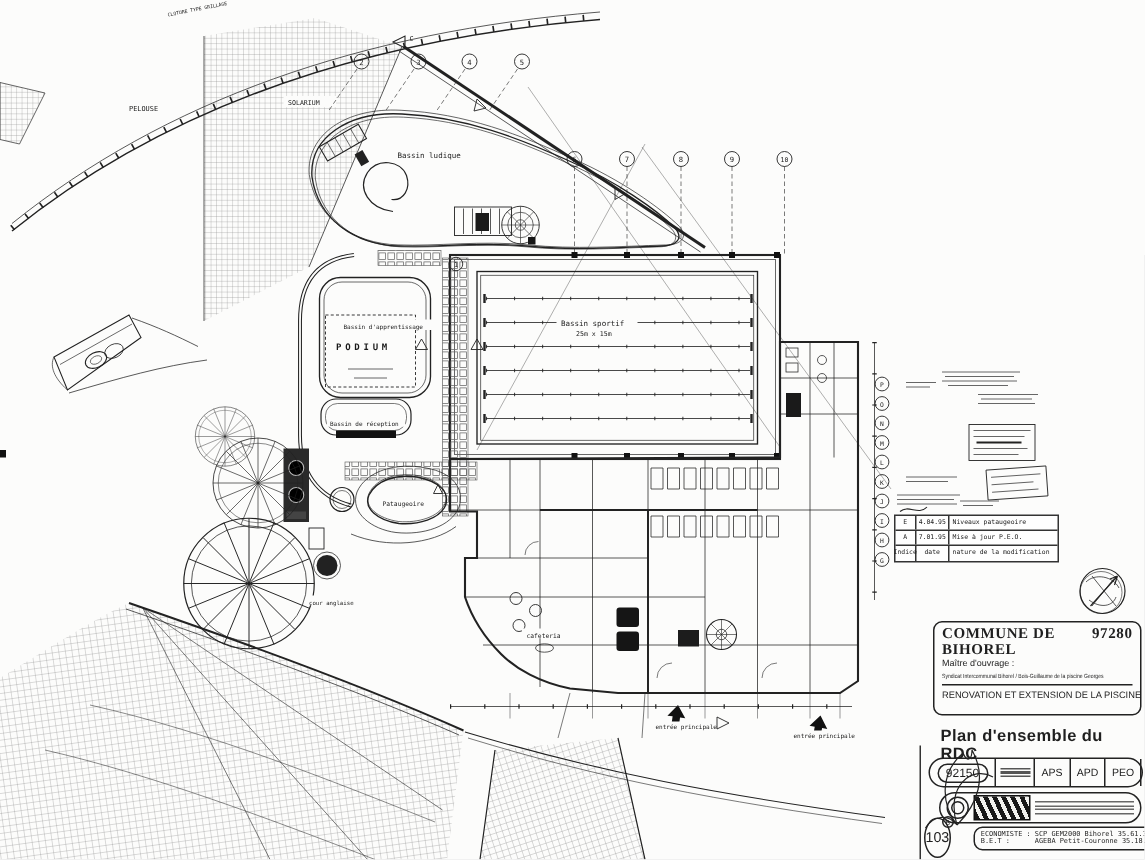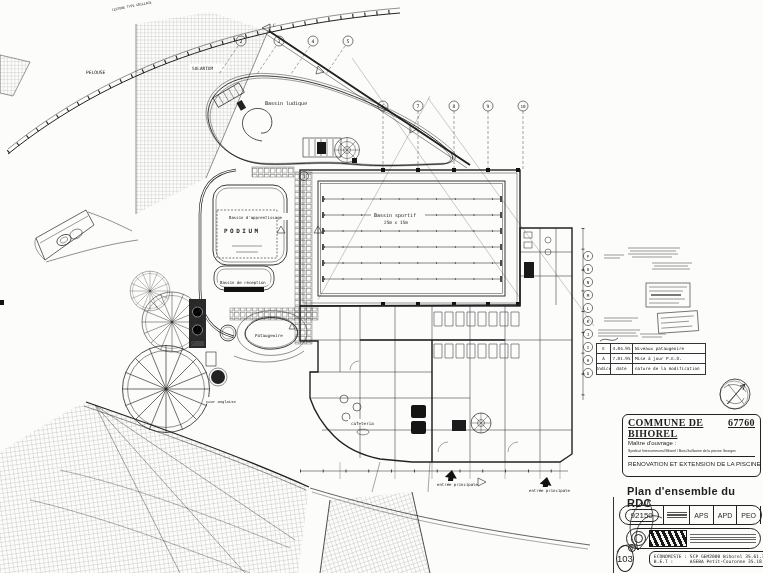--- a/index.html
+++ b/index.html
@@ -8,21 +8,21 @@
   svg{position:absolute;left:0;top:0;}
   svg text{font-family:"DejaVu Sans Mono",monospace;fill:#1a1a1a;}
   .ln{stroke:#222;fill:none;}
   .bg{fill:#fcfcfb;stroke:none;}
   .micro{stroke:#555;stroke-width:0.6;}
   
   .tb{position:absolute;box-sizing:border-box;}
   .mainbox{left:622px;top:414px;width:139px;height:63px;border:1.1px solid #222;border-radius:6px;
            padding:2px 5px;}
   .commune-row{display:flex;justify-content:space-between;align-items:baseline;
-               font-family:"Liberation Serif",serif;font-weight:bold;font-size:10px;letter-spacing:.4px;text-decoration:underline;}
+               font-family:"Liberation Serif",serif;font-weight:bold;font-size:10px;letter-spacing:.4px;}
   .mo-label{font-size:6px;margin-top:1px;}
   .mo-line{font-size:4px;white-space:nowrap;overflow:hidden;transform:scaleX(.85);transform-origin:left;
            margin-top:2px;}
   .project-line{border-top:.8px solid #222;margin-top:3px;padding-top:2.5px;font-size:6.2px;
                 text-align:center;white-space:nowrap;}
   .drawtitle{left:627px;top:485px;font-size:11px;letter-spacing:.3px;font-weight:bold;}
   .phaserow{left:619px;top:505px;width:143px;height:20px;border:1px solid #222;border-radius:10px;
             display:flex;align-items:stretch;}
   .ph-c{display:flex;align-items:center;justify-content:center;box-sizing:border-box;}
   .ph-num{width:44px;}
@@ -373,21 +373,21 @@
     <path class="ln" stroke-width="0.5" d="M724,388 C730,382 742,384 746,392 M726,400 C734,406 742,404 744,398 M728,384 L744,404 M744,384 L728,404"></path>
     <path class="ln" stroke-width="0.8" d="M727,404 L745,384 M745,384 L740,386 M745,384 L743,390"></path>
   </g>
 </svg>
 
 <div class="tb vline"></div>
 
 <div class="tb mainbox">
   <div class="commune-row">
     <span>COMMUNE DE BIHOREL</span>
-    <span>67760</span>
+    <span>97280</span>
   </div>
   <div class="mo-label">Maître d'ouvrage :</div>
   <div class="mo-line">Syndicat Intercommunal Bihorel / Bois-Guillaume de la piscine Georges Vallerey</div>
   <div class="project-line">RENOVATION ET EXTENSION DE LA PISCINE</div>
 </div>
 
 <div class="tb drawtitle">Plan d'ensemble du RDC</div>
 
 <div class="tb phaserow">
   <div class="ph-c ph-num">

